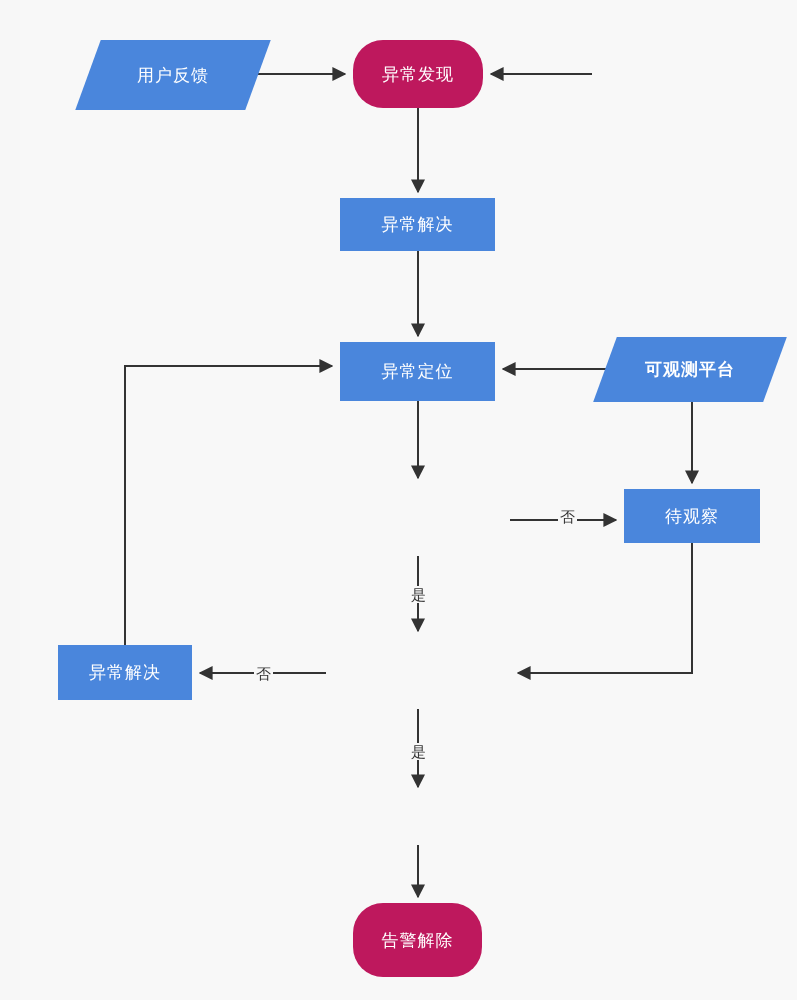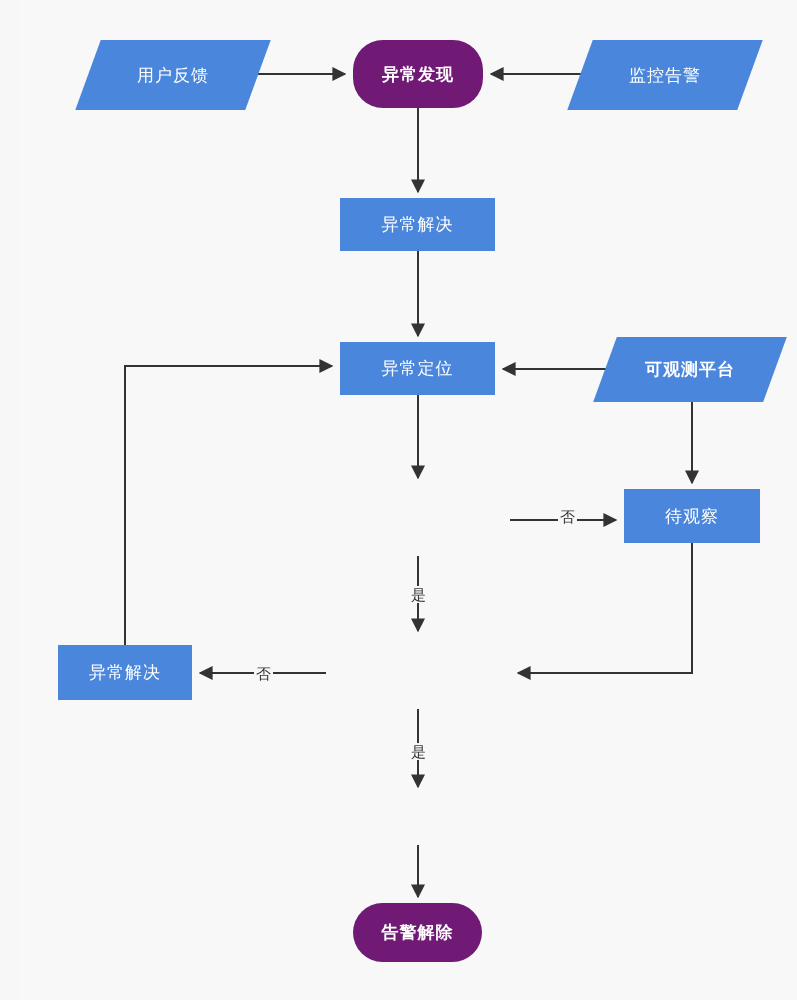--- a/index.html
+++ b/index.html
@@ -43,23 +43,22 @@
     position: relative;
     z-index: 3;
     white-space: nowrap;
   }
   
   .n-rect {
     background: #4a86dc;
   }
   
   .n-round {
-    background: #701a75;
+    background: #be185d;
     border-radius: 30px;
-    font-weight: bold;
   }
   
   .n-para {
     background: transparent;
   }
   .n-para .shape {
     position: absolute;
     left: 0; top: 0;
     width: 100%;
     height: 100%;
@@ -135,50 +134,46 @@
 
   <div class="node n-para" style="left:68px; top:40px; width:170px; height:70px;">
     <span class="shape"></span>
     <span class="label">用户反馈</span>
   </div>
 
   <div class="node n-round" style="left:333px; top:40px; width:130px; height:68px;">
     <span class="label">异常发现</span>
   </div>
 
-  <div class="node n-para" style="left:560px; top:40px; width:170px; height:70px;">
-    <span class="shape"></span>
-    <span class="label">监控告警</span>
-  </div>
 
   <div class="node n-rect" style="left:320px; top:198px; width:155px; height:53px;">
     <span class="label">异常解决</span>
   </div>
 
-  <div class="node n-rect" style="left:320px; top:342px; width:155px; height:53px;text-align:center;">
+  <div class="node n-rect" style="left:320px; top:342px; width:155px; height:59px;text-align:center;">
     <span class="label">异常定位</span>
   </div>
 
   <div class="node n-para" style="left:585px; top:337px; width:170px; height:65px;font-weight:bold;">
     <span class="shape"></span>
     <span class="label">可观测平台</span>
   </div>
 
 
   <div class="node n-rect" style="left:604px; top:489px; width:136px; height:54px;">
     <span class="label">待观察</span>
   </div>
 
   <div class="node n-rect" style="left:38px; top:645px; width:134px; height:55px;">
     <span class="label">异常解决</span>
   </div>
 
 
 
-  <div class="node n-round" style="left:333px; top:903px; width:129px; height:59px;">
+  <div class="node n-round" style="left:333px; top:903px; width:129px; height:74px;">
     <span class="label">告警解除</span>
   </div>
 
   <div class="edge-label" style="left:538px; top:508px;">否</div>
   <div class="edge-label" style="left:389px; top:586px;">是</div>
   <div class="edge-label" style="left:234px; top:665px;">否</div>
   <div class="edge-label" style="left:389px; top:743px;">是</div>
 
 </div>
 

